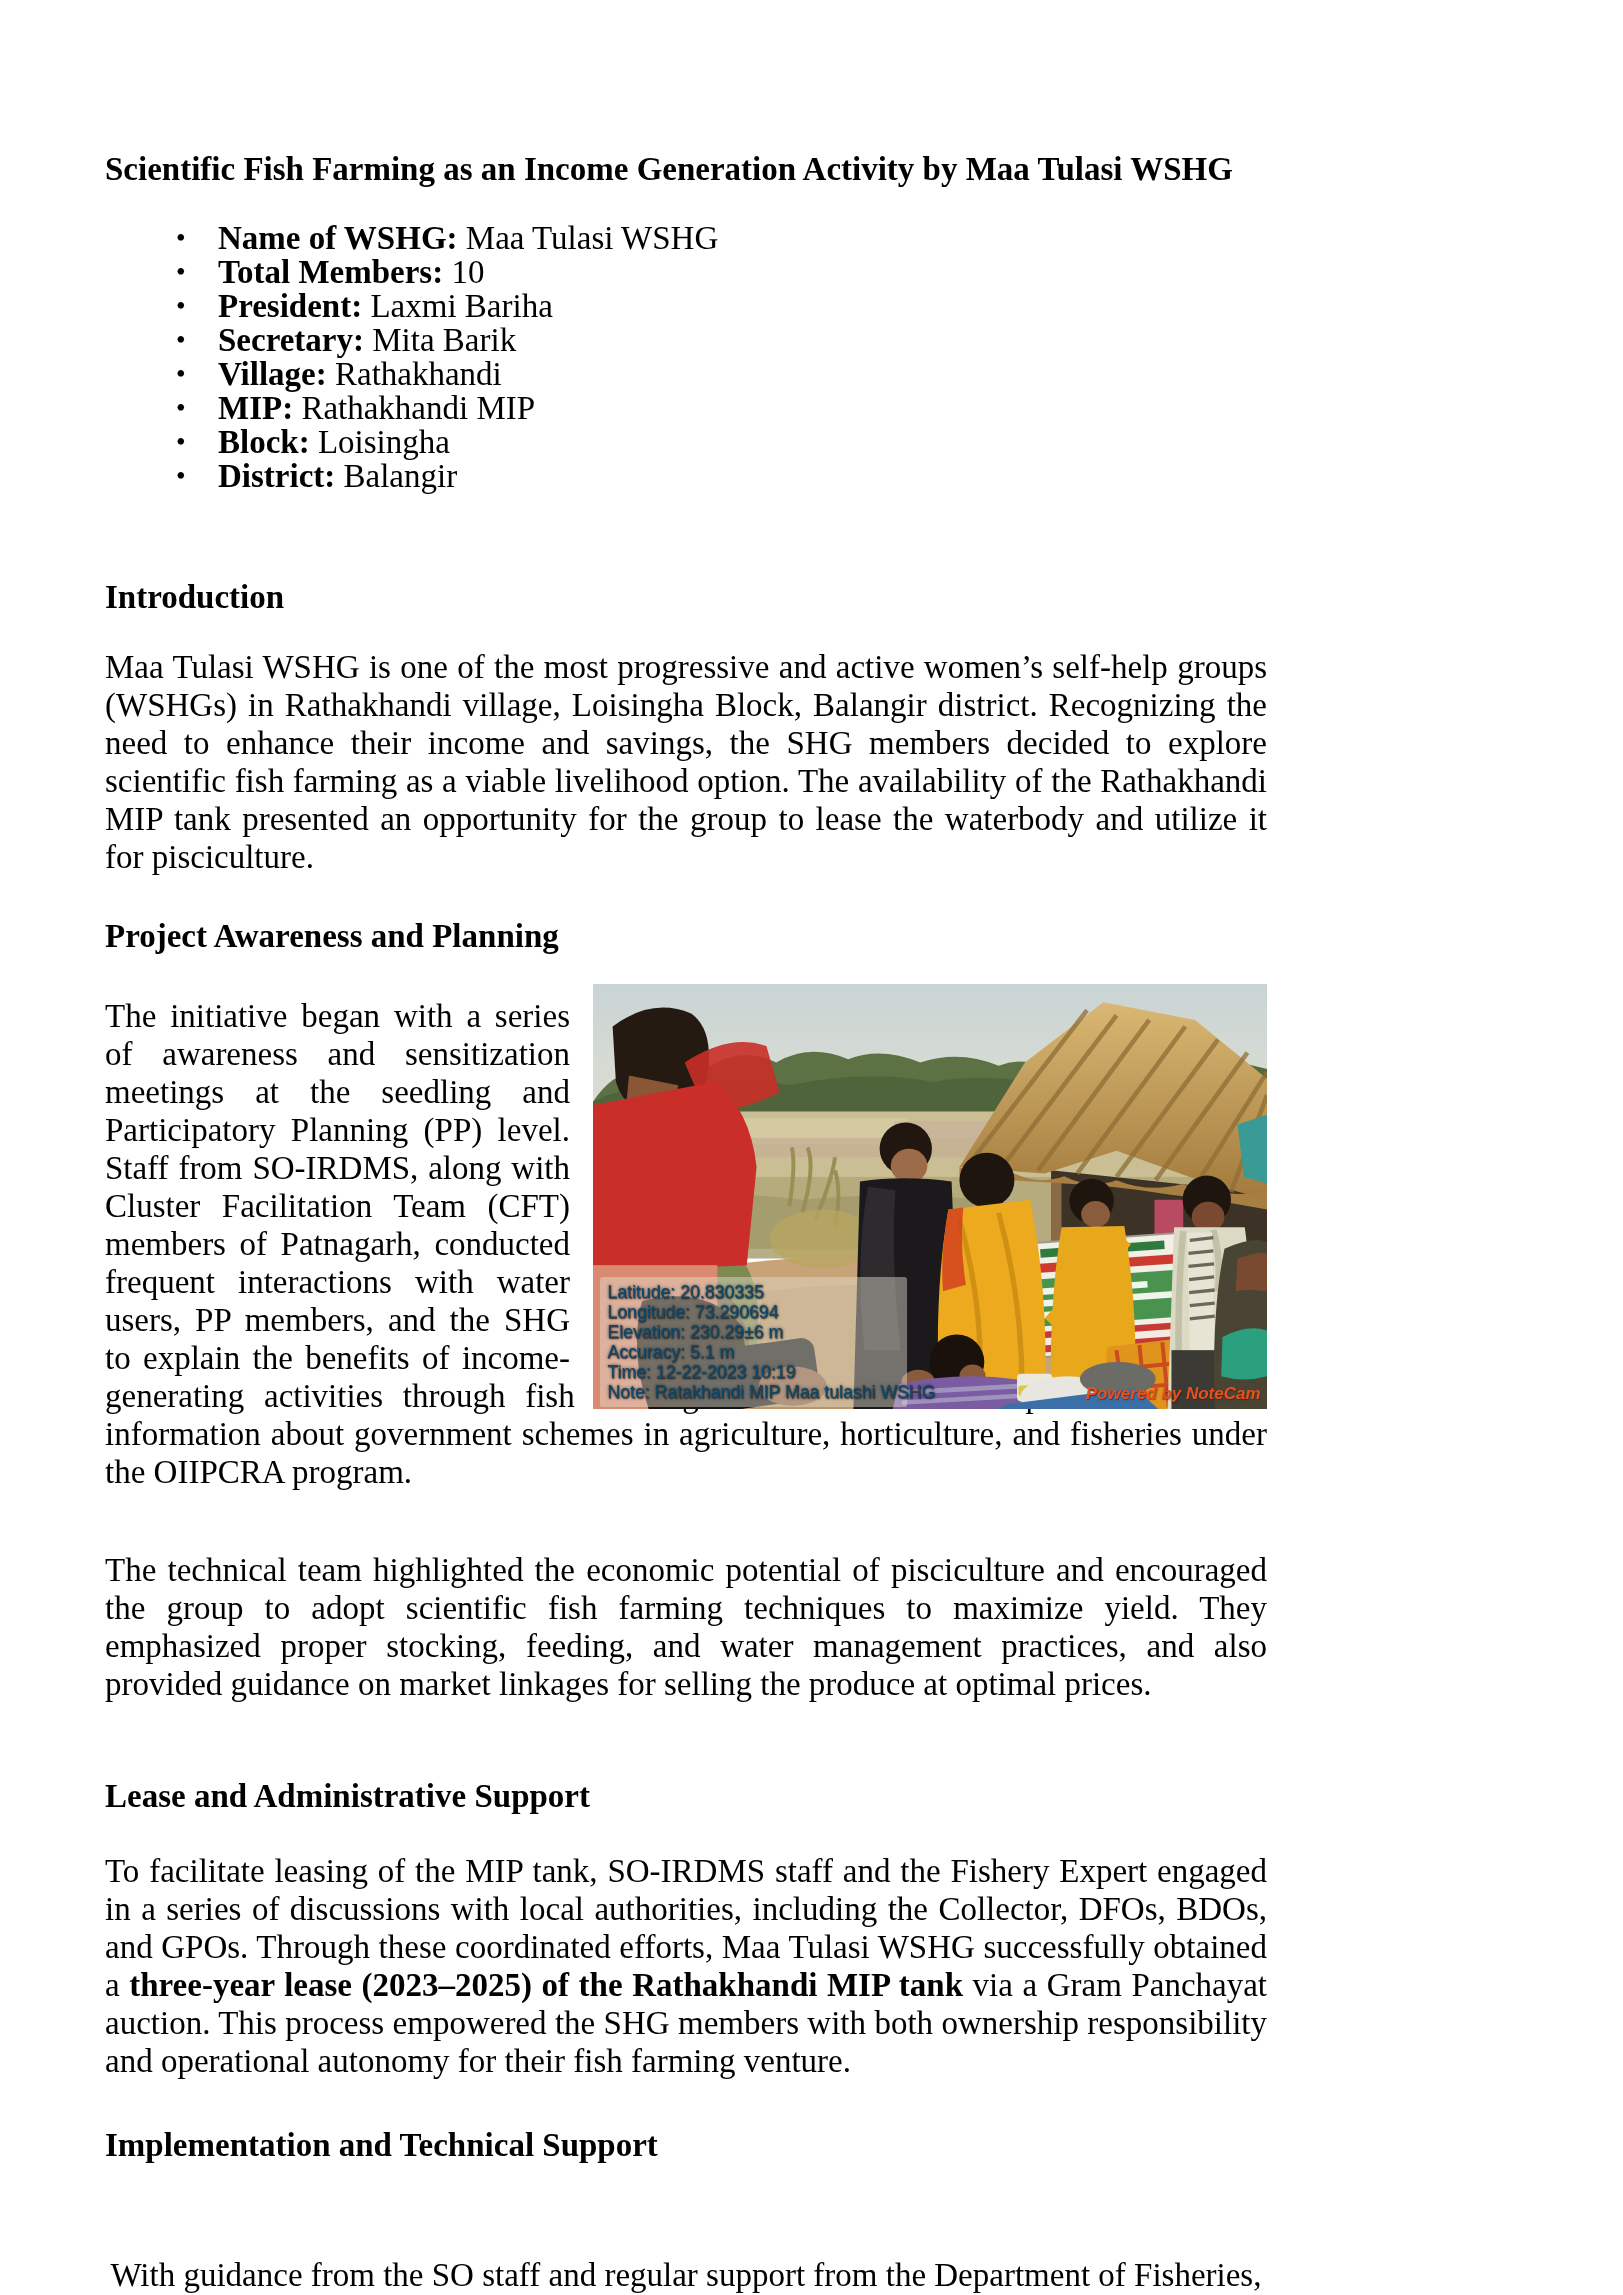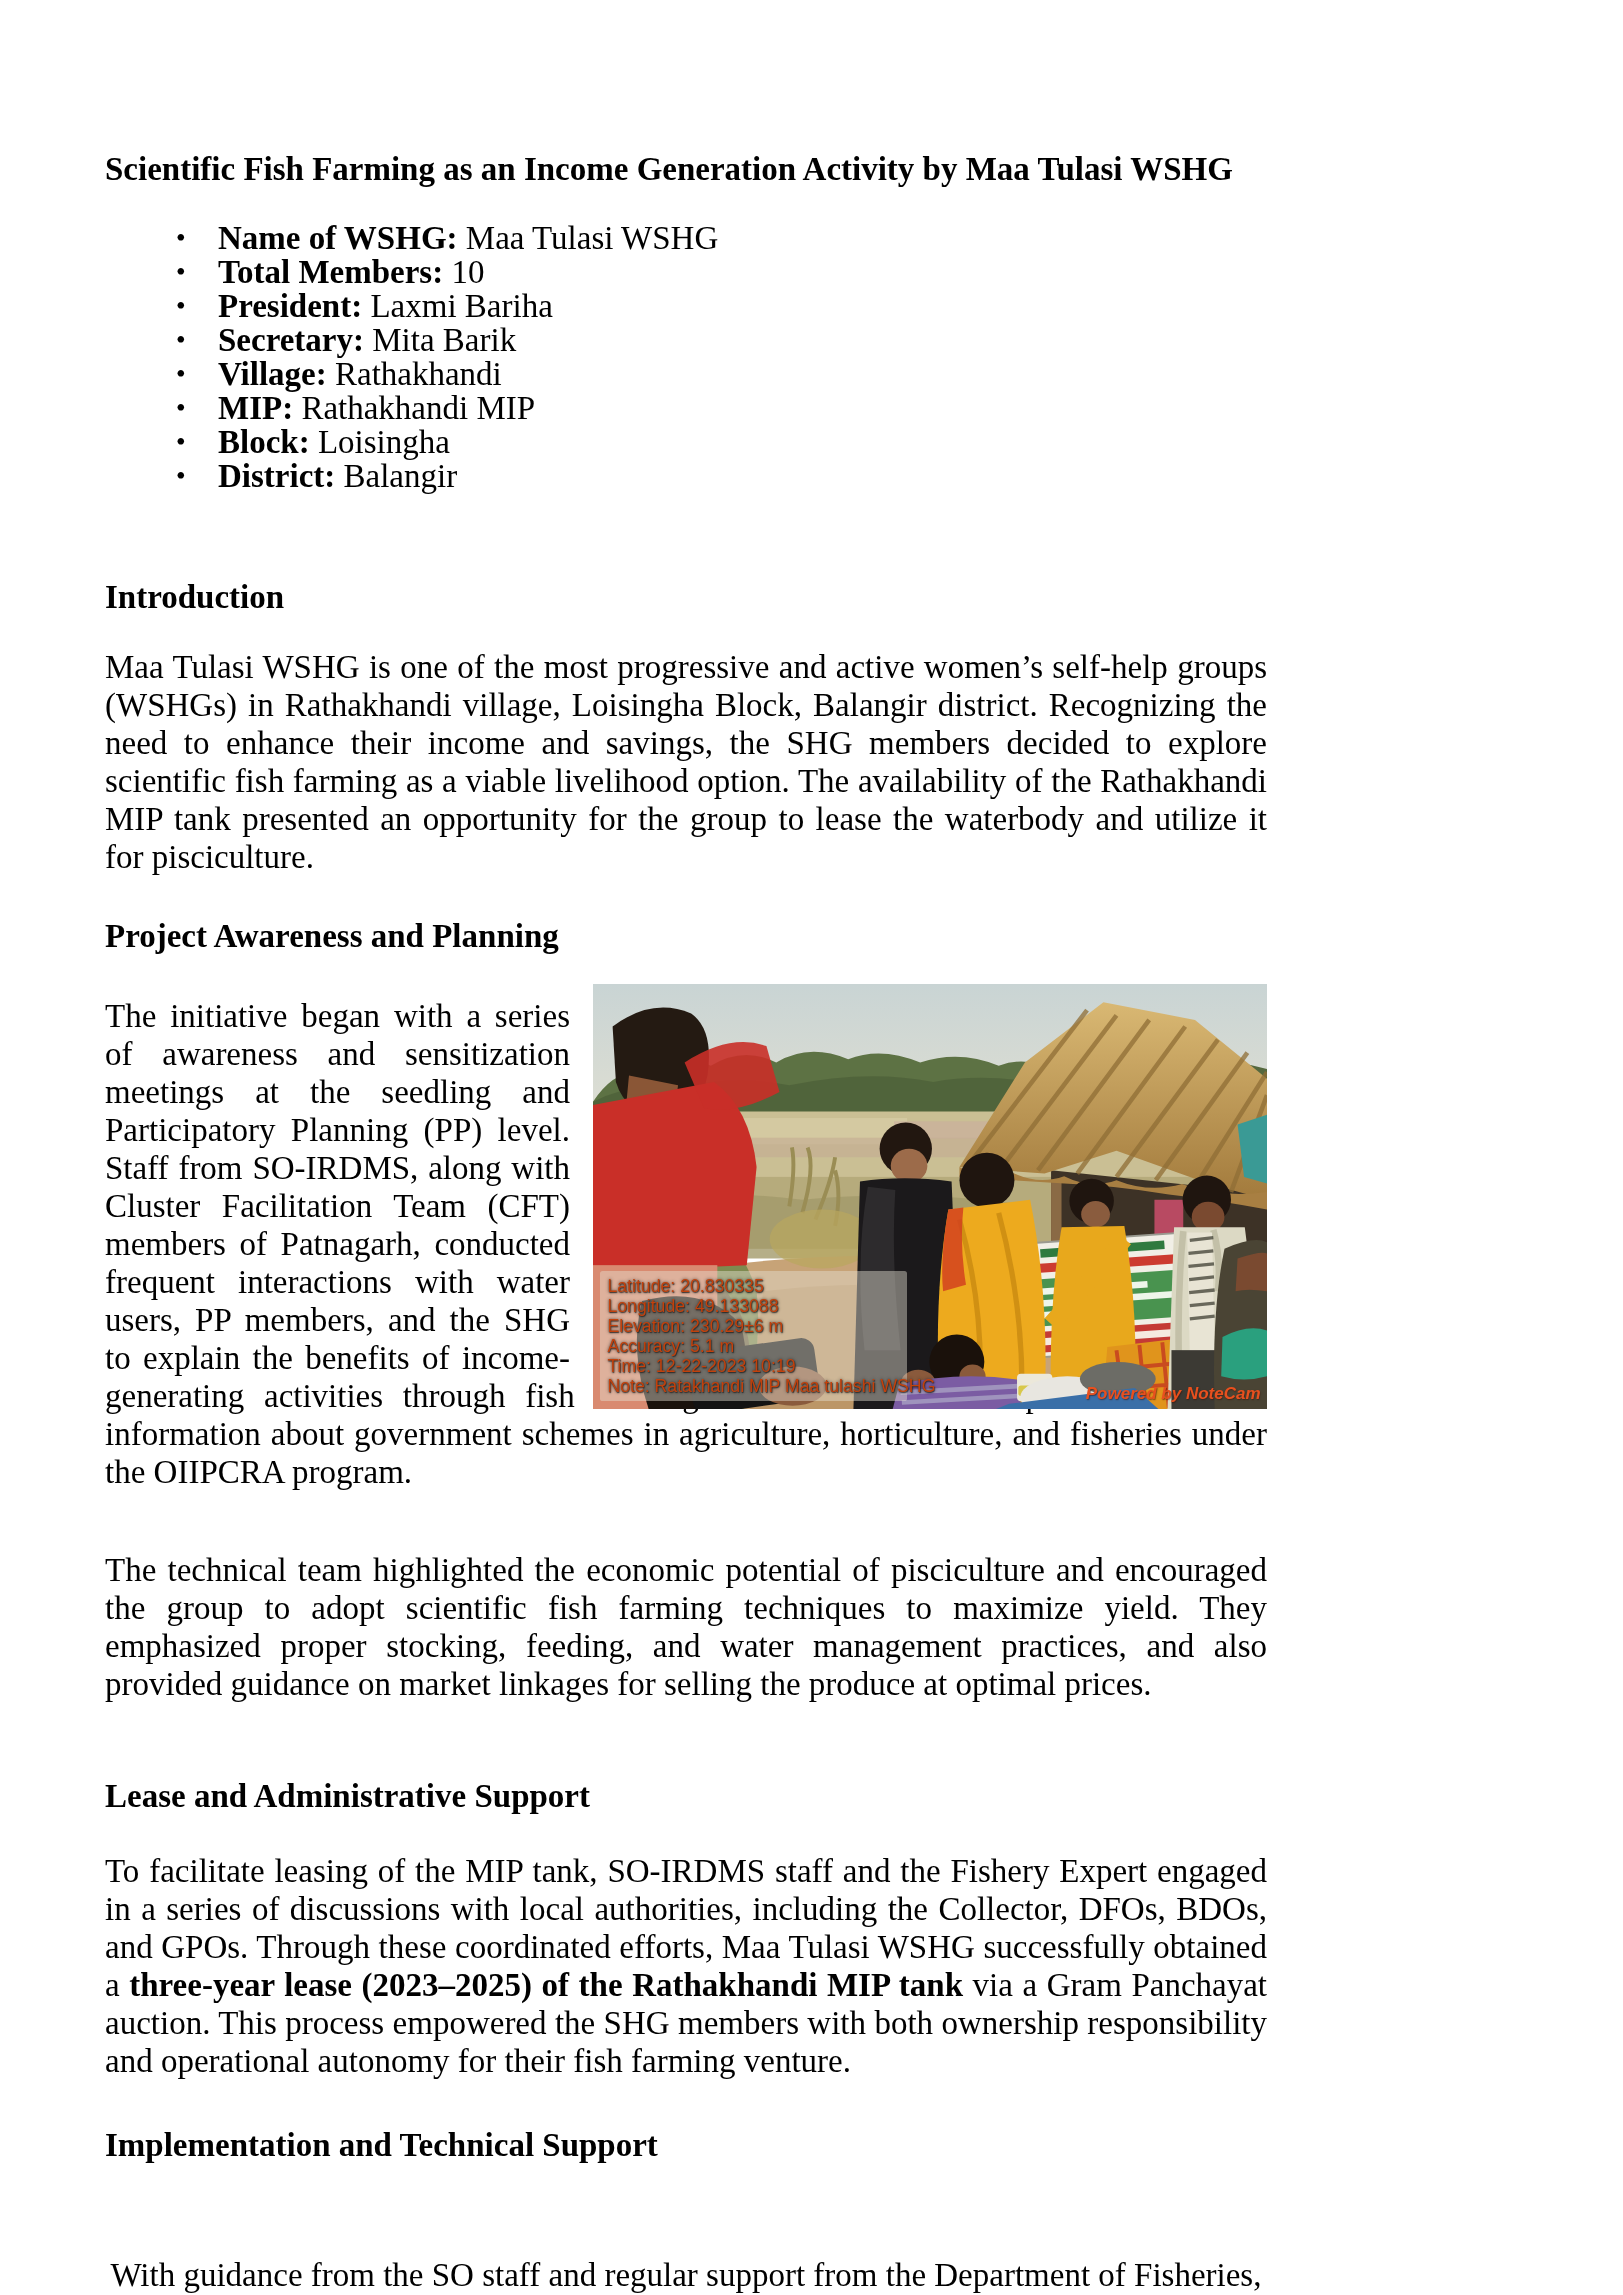--- a/index.html
+++ b/index.html
@@ -78,29 +78,29 @@
     position: relative;
   }
   figure.photo-figure svg {
     display: block;
     width: 674px;
     height: 425px;
   }
   .gps-overlay {
     position: absolute;
     left: 6.5px;
-    top: 287px;
+    top: 293px;
     width: 307px;
     background: rgba(228, 224, 210, 0.45);
     border-radius: 2.6px;
     padding: 5.2px 7.9px;
     font-family: "Liberation Sans", "DejaVu Sans", sans-serif;
     font-size: 17.7px;
     line-height: 20px;
-    color: #c2410c;
+    color: #0c4a6e;
     text-shadow: 0 0 3.3px rgba(40,40,40,0.9), 0.7px 0.7px 1.3px rgba(30,30,30,0.9);
     box-sizing: border-box;
   }
   .gps-overlay div { white-space: nowrap; }
   .notecam {
     position: absolute;
     right: 6.5px;
     bottom: 5.2px;
     font-family: "Liberation Sans", "DejaVu Sans", sans-serif;
     font-size: 17px;
@@ -255,21 +255,21 @@
           <rect x="650" y="614" width="50" height="16" rx="4" fill="#d8c84a"></rect>
 
           <ellipse cx="725" cy="632" rx="72" ry="32" fill="#e8e6e0"></ellipse>
           <ellipse cx="802" cy="604" rx="58" ry="26" fill="#6c6c66"></ellipse>
           <polygon points="636,642 828,618 864,650 616,650" fill="#3a6fa8"></polygon>
         </g>
       </svg>
 
       <div class="gps-overlay">
         <div>Latitude: 20.830335</div>
-        <div>Longitude: 49.133088</div>
+        <div>Longitude: 73.290694</div>
         <div>Elevation: 230.29±6 m</div>
         <div>Accuracy: 5.1 m</div>
         <div>Time: 12-22-2023 10:19</div>
         <div>Note: Ratakhandi MIP Maa tulashi WSHG</div>
       </div>
       <div class="notecam">Powered by NoteCam</div>
     </figure>
 
     <p class="body-par">The initiative began with a series of awareness and sensitization meetings at the seedling and Participatory Planning (PP) level. Staff from SO-IRDMS, along with Cluster Facilitation Team (CFT) members of Patnagarh, conducted frequent interactions with water users, PP members, and the SHG to explain the benefits of income-generating activities through fish farming. These sessions also provided detailed information about government schemes in agriculture, horticulture, and fisheries under the OIIPCRA program.</p>
   </div>

